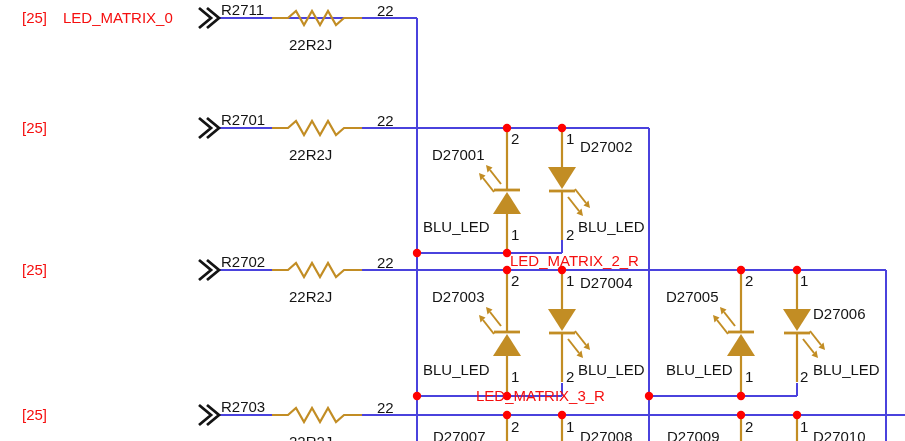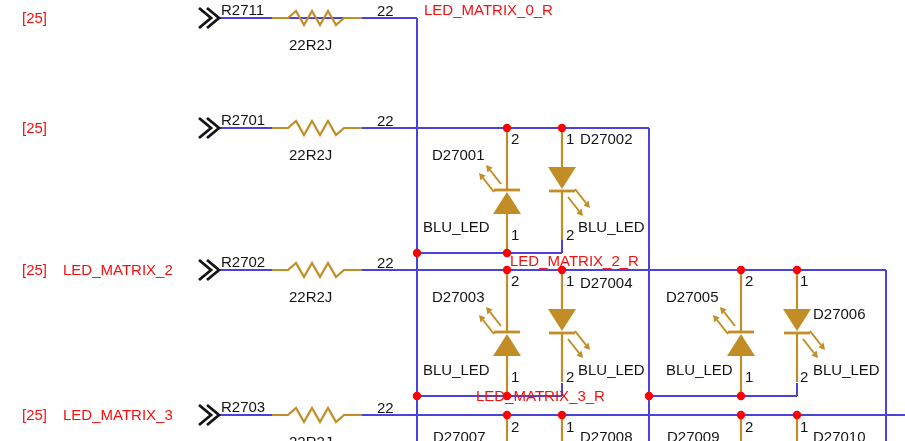--- a/index.html
+++ b/index.html
@@ -148,49 +148,47 @@
       <circle class="dot" cx="649" cy="396" r="4.2"></circle>
         <circle class="dot" cx="741" cy="396" r="4.2"></circle>
       <circle class="dot" cx="507" cy="415" r="4.2"></circle>
         <circle class="dot" cx="562" cy="415" r="4.2"></circle>
       <circle class="dot" cx="741" cy="415" r="4.2"></circle>
         <circle class="dot" cx="797" cy="415" r="4.2"></circle>
     </g>
   </svg>
 
   <span class="t red" style="left:22px;top:10px">[25]</span>
+  <span class="t red" style="left:63px;top:10px">LED_MATRIX_0</span>
   <span class="t blk" style="left:221px;top:2px">R2711</span>
   <span class="t blk" style="left:377px;top:3px">22</span>
   <span class="t blk" style="left:289px;top:37px">22R2J</span>
-  <span class="t red" style="left:424px;top:2px">LED_MATRIX_0_R</span>
 
   <span class="t red" style="left:22px;top:120px">[25]</span>
   <span class="t blk" style="left:221px;top:112px">R2701</span>
   <span class="t blk" style="left:377px;top:113px">22</span>
   <span class="t blk" style="left:289px;top:147px">22R2J</span>
 
   <span class="t red" style="left:22px;top:262px">[25]</span>
-  <span class="t red" style="left:63px;top:262px">LED_MATRIX_2</span>
   <span class="t blk" style="left:221px;top:254px">R2702</span>
   <span class="t blk" style="left:377px;top:255px">22</span>
   <span class="t blk" style="left:289px;top:289px">22R2J</span>
   <span class="t red" style="left:510px;top:253px">LED_MATRIX_2_R</span>
 
   <span class="t red" style="left:22px;top:407px">[25]</span>
-  <span class="t red" style="left:63px;top:407px">LED_MATRIX_3</span>
   <span class="t blk" style="left:221px;top:399px">R2703</span>
   <span class="t blk" style="left:377px;top:400px">22</span>
   <span class="t blk" style="left:289px;top:434px">22R2J</span>
   <span class="t red" style="left:476px;top:388px">LED_MATRIX_3_R</span>
 
   <span class="t blk" style="left:432px;top:147px">D27001</span>
   <span class="t blk" style="left:423px;top:219px">BLU_LED</span>
   <span class="t blk" style="left:511px;top:131px">2</span>
   <span class="t blk" style="left:511px;top:227px">1</span>
-  <span class="t blk" style="left:580px;top:131px">D27002</span>
+  <span class="t blk" style="left:580px;top:139px">D27002</span>
   <span class="t blk" style="left:578px;top:219px">BLU_LED</span>
   <span class="t blk" style="left:566px;top:131px">1</span>
   <span class="t blk" style="left:566px;top:227px">2</span>
 
   <span class="t blk" style="left:432px;top:289px">D27003</span>
   <span class="t blk" style="left:423px;top:362px">BLU_LED</span>
   <span class="t blk" style="left:511px;top:273px">2</span>
   <span class="t blk" style="left:511px;top:369px">1</span>
   <span class="t blk" style="left:580px;top:275px">D27004</span>
   <span class="t blk" style="left:578px;top:362px">BLU_LED</span>

